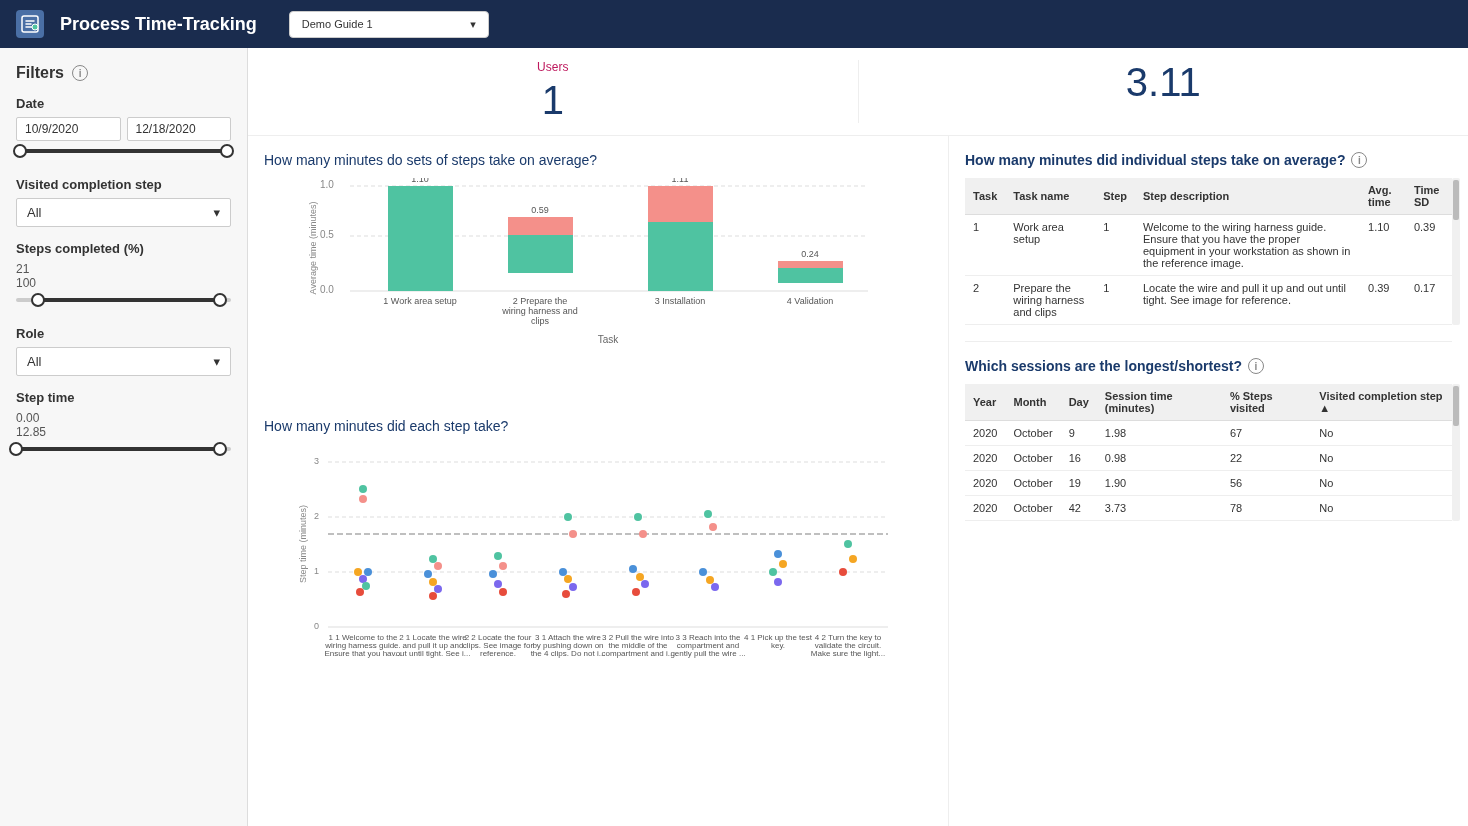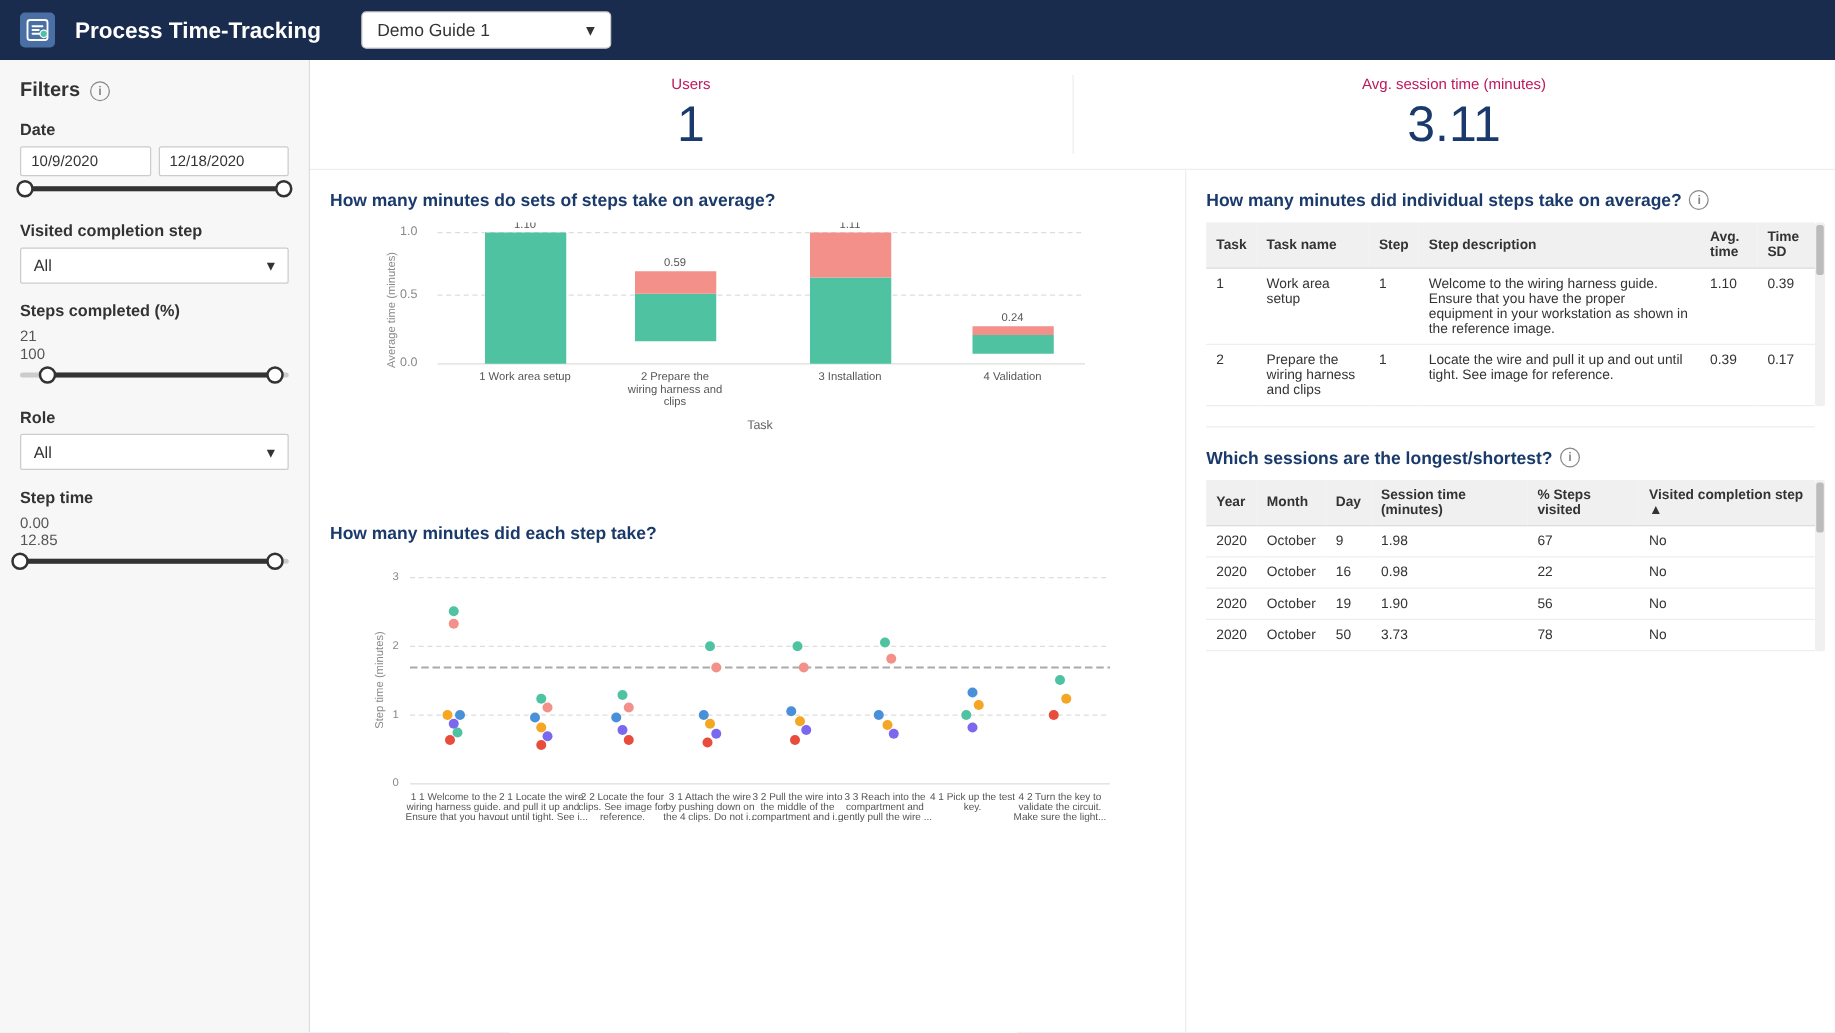--- a/index.html
+++ b/index.html
@@ -27,21 +27,21 @@
       font-weight: 600;
       color: white;
       flex: 0 0 auto;
     }
     .header-dropdown {
       background: white;
       color: #333;
       border: 1px solid #ccc;
       border-radius: 4px;
       padding: 6px 12px;
-      font-size: 14px;
+      font-size: 11px;
       min-width: 200px;
       display: flex;
       align-items: center;
       justify-content: space-between;
       cursor: pointer;
       margin-left: 16px;
     }
 
     
     .main-layout {
@@ -185,21 +185,21 @@
       width: 520px;
       flex-shrink: 0;
       background: white;
       border-left: 1px solid #eee;
       overflow-y: auto;
       padding: 16px;
     }
 
     .chart-title {
       font-size: 14px;
-      font-weight: 700;
+      font-weight: 400;
       color: #1a3a6b;
       margin-bottom: 10px;
     }
     .chart-subtitle {
       font-size: 14px;
       font-weight: 700;
       color: #1a3a6b;
       margin-bottom: 10px;
       display: flex;
       align-items: center;
@@ -343,21 +343,20 @@
   </div>
 
   <div class="content">
 
     <div class="stats-row">
       <div class="stat-item">
         <div class="stat-label">Users</div>
         <div class="stat-value">1</div>
       </div>
       <div class="stat-item">
-        <div class="stat-label">Avg. session time (minutes)</div>
         <div class="stat-value">3.11</div>
       </div>
     </div>
 
     <div class="charts-area">
 
       <div class="charts-left">
 
         <div class="chart-title">How many minutes do sets of steps take on average?</div>
         <div class="bar-chart-container">
@@ -582,21 +581,21 @@
                 <td>2020</td>
                 <td>October</td>
                 <td>19</td>
                 <td>1.90</td>
                 <td>56</td>
                 <td>No</td>
               </tr>
               <tr>
                 <td>2020</td>
                 <td>October</td>
-                <td>50</td>
+                <td>42</td>
                 <td>3.73</td>
                 <td>78</td>
                 <td>No</td>
               </tr>
             </tbody>
           </table>
           <div style="position:absolute; right:-8px; top:0; width:8px; height:100%; background:#f0f0f0; border-radius:2px;">
             <div style="background:#bbb; width:6px; height:40px; border-radius:2px; margin: 2px auto;"></div>
           </div>
         </div>

